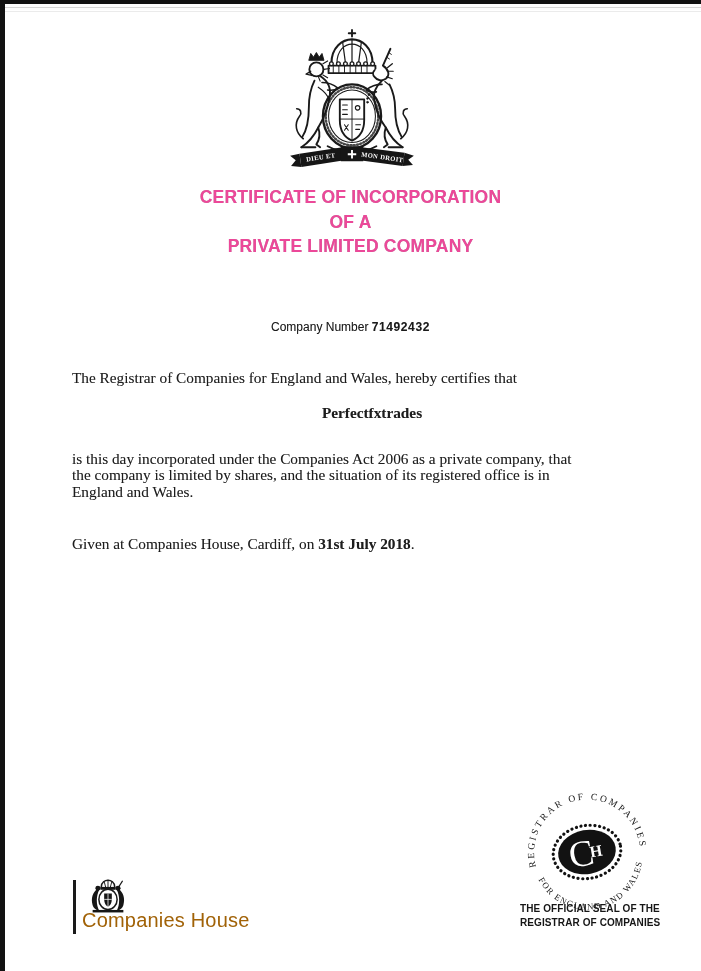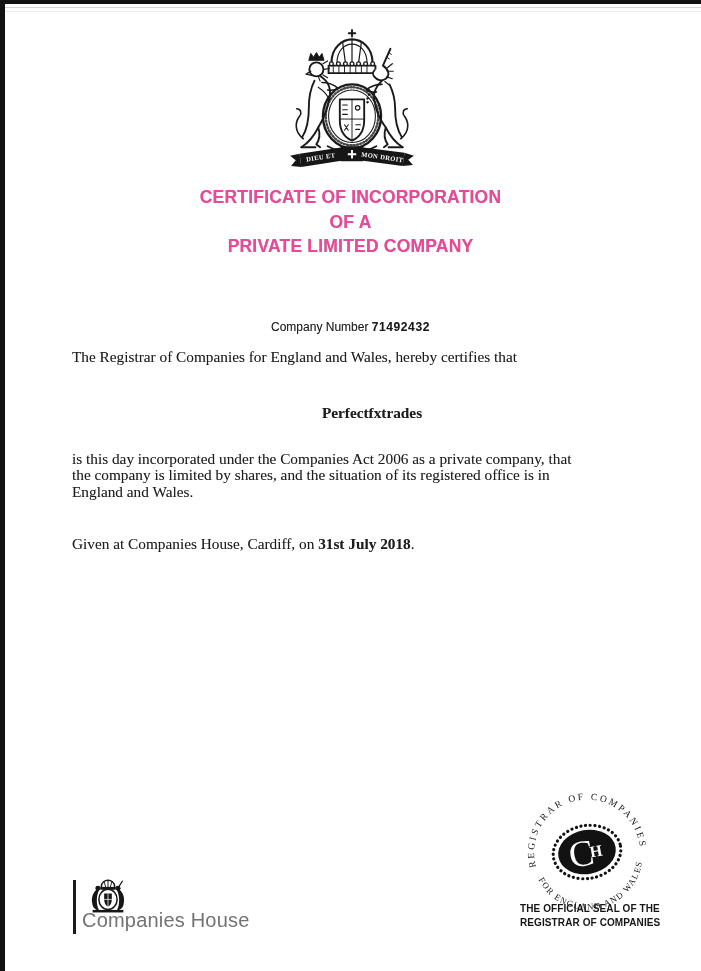--- a/index.html
+++ b/index.html
@@ -19,37 +19,37 @@
   .title{left:0;top:185px;width:701px;text-align:center;
     font-family:"Liberation Sans",sans-serif;font-weight:bold;
     font-size:17.5px;line-height:24.5px;letter-spacing:.2px;color:#ec4899;
     text-shadow:0 0 .4px rgba(0,0,0,.35);}
   .compnum{left:0;top:320px;width:701px;text-align:center;
     font-family:"Liberation Sans",sans-serif;font-size:12px;color:#1b1b1b;
     text-shadow:0 0 .4px rgba(0,0,0,.3);}
   .compnum b{font-weight:bold;letter-spacing:.6px;}
   
   .bodytxt{font-size:15.3px;color:#1d1d1d;text-shadow:0 0 .4px rgba(0,0,0,.3);}
-  .certify{left:72px;top:348px;width:600px;}
+  .certify{left:72px;top:369px;width:600px;}
   .coname{left:72px;top:404px;width:600px;font-weight:bold;text-align:center;}
   .para{left:72px;top:418px;width:610px;line-height:16.3px;margin-top:33px;}
   .given{left:72px;top:535px;width:600px;}
   .given b{font-weight:bold;}
   
   .auth{left:0;top:765px;width:701px;text-align:center;font-size:12.5px;
     line-height:17.3px;color:#1e1e1e;text-shadow:0 0 .4px rgba(0,0,0,.3);}
   
   .seal{left:512px;top:780px;width:150px;height:150px;}
   .sealcap{left:520px;top:902px;width:150px;font-family:"Liberation Sans",sans-serif;
     font-weight:bold;font-size:10px;line-height:13.5px;color:#161616;letter-spacing:.1px;}
   
   .logobar{left:73px;top:880px;width:3px;height:54px;background:#1a1a1a;}
   .crest{left:84px;top:879px;width:48px;height:35px;}
   .logotext{left:82px;top:909px;font-family:"Liberation Sans",sans-serif;
-    font-size:20px;color:#737373;letter-spacing:.2px;}
+    font-size:20px;color:#a16207;letter-spacing:.2px;}
   svg .ink{stroke:#1a1a1a;fill:none;stroke-linecap:round;stroke-linejoin:round;}
   svg .fillink{fill:#161616;stroke:none;}
   svg text{font-family:"Liberation Serif",serif;}
 </style>
 </head>
 <body>
 
 <div class="page">
 
   <div class="abs edge-top"></div>

